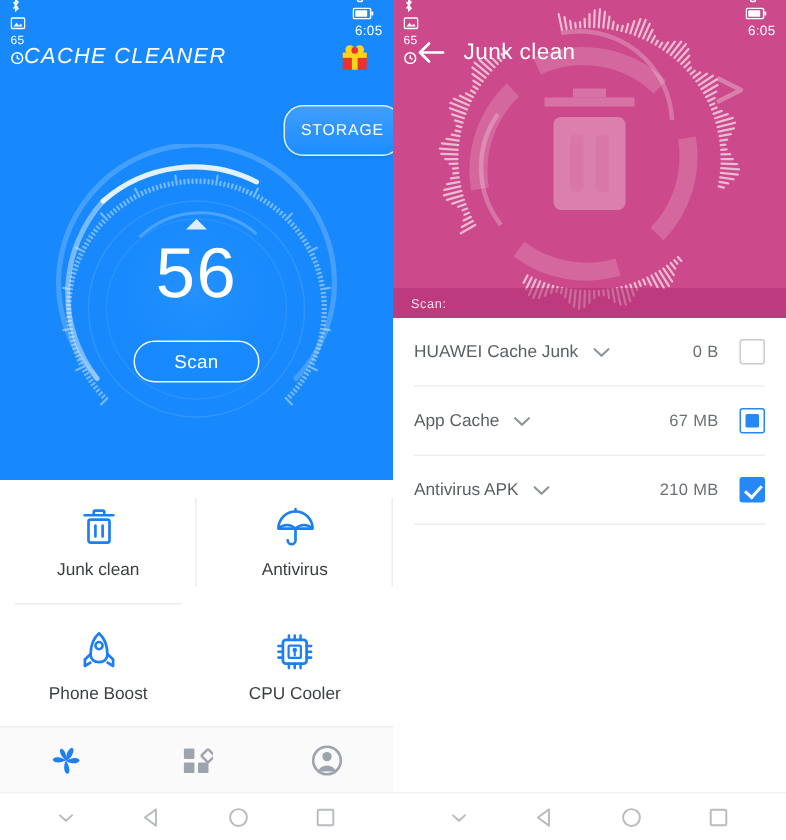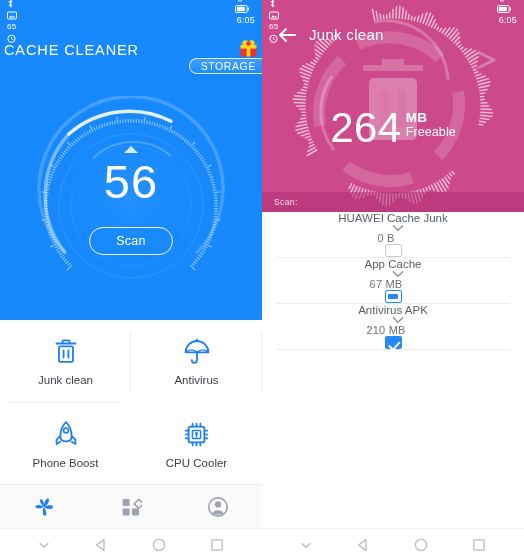--- a/index.html
+++ b/index.html
@@ -21,32 +21,32 @@
   .sb-left, .sb-right { display: flex; align-items: flex-start; gap: 3px; flex-direction: column; }
   .sb-ico { display: block; }
   .sb-txt { font-size: 8px; line-height: 1; }
   .sb-clock { font-size: 9px; line-height: 1; margin-left: 2px; }
 
   
   .left { background: #1789fd; color: #fff; }
   .left .statusbar { color: #ffffff; }
 
   .l-header {
-    height: 40px; display: flex; align-items: flex-end;
-    justify-content: space-between; padding: 0 4px;
+    height: 40px; display: flex; align-items: center;
+    justify-content: space-between; padding: 0 16px; font-style: italic;
   }
   .l-title { font-size: 14.5px; letter-spacing: .9px; font-weight: 400; }
   .gift { width: 19px; height: 19px; position: relative; }
 
   .storage-wrap { height: 34px; position: relative; }
   .storage-pill {
-    position: absolute; right: -6px; top: 0;
+    position: absolute; right: -6px; top: 12px;
     background: linear-gradient(180deg,#3f9efe 0%, #1b8dfd 100%);
     border: 1px solid rgba(255,255,255,.85);
-    border-radius: 13px; height: 16px;
+    border-radius: 13px; height: 34px;
     padding: 0 11px; display: flex; align-items: center;
     font-size: 10.5px; letter-spacing: .6px; color: #fff;
     box-shadow: 0 1px 3px rgba(0,0,0,.10);
   }
 
   .gauge-area {
     height: 228px; position: relative;
     display: flex; align-items: center; justify-content: center;
   }
   .gauge-svg { position: absolute; left: 50%; top: 50%; transform: translate(-50%,-50%); }
@@ -125,21 +125,20 @@
     position: absolute; left: 0; right: 0; bottom: 0; height: 20px;
     background: rgba(174,46,113,.55); display: flex; align-items: center;
     padding-left: 12px; z-index: 5;
   }
   .scan-txt { font-size: 8.5px; color: #ffdff0; letter-spacing: .4px; }
 
   .rows { padding: 0 14px; }
   .row {
     height: 46px; display: flex; align-items: center;
     border-bottom: 1px solid #eeeeee;
-    flex-direction: column;
   }
   .row:last-child { border-bottom: 1px solid #eeeeee; }
   .row-label { font-size: 11.5px; color: #5a5f66; }
   .row-caret { margin-left: 9px; display: flex; align-items: center; }
   .row-spacer { flex: 1; }
   .row-size { font-size: 11px; color: #6b7078; margin-right: 14px; letter-spacing: .2px; }
 
   .cb { width: 17px; height: 17px; border-radius: 2px; position: relative; }
   .cb.empty { border: 1.6px solid #c8ccd1; background: #fff; }
   .cb.partial { border: 1.8px solid #2688f5; background: #fff; }
@@ -713,27 +712,20 @@
 
       <div class="r-header">
         <div style="display:flex;">
           <svg width="19" height="16" viewBox="0 0 19 16">
               <path d="M17.4 8 H2.2 M8 2 L2 8 L8 14" fill="none" stroke="#ffffff" stroke-width="1.8" stroke-linecap="round" stroke-linejoin="round"></path>
             </svg>
         </div>
         <div class="r-title">Junk clean</div>
       </div>
 
-      <div class="hero-value">
-        <span class="hv-num">264</span>
-        <span class="hv-unit">
-          <span class="hv-mb">MB</span>
-          <span class="hv-free">Freeable</span>
-        </span>
-      </div>
 
       <div class="scan-band">
         <span class="scan-txt">Scan:</span>
       </div>
     </div>
 
     <div class="rows">
       <div class="row">
         <span class="row-label">HUAWEI Cache Junk</span>
         <span class="row-caret">

